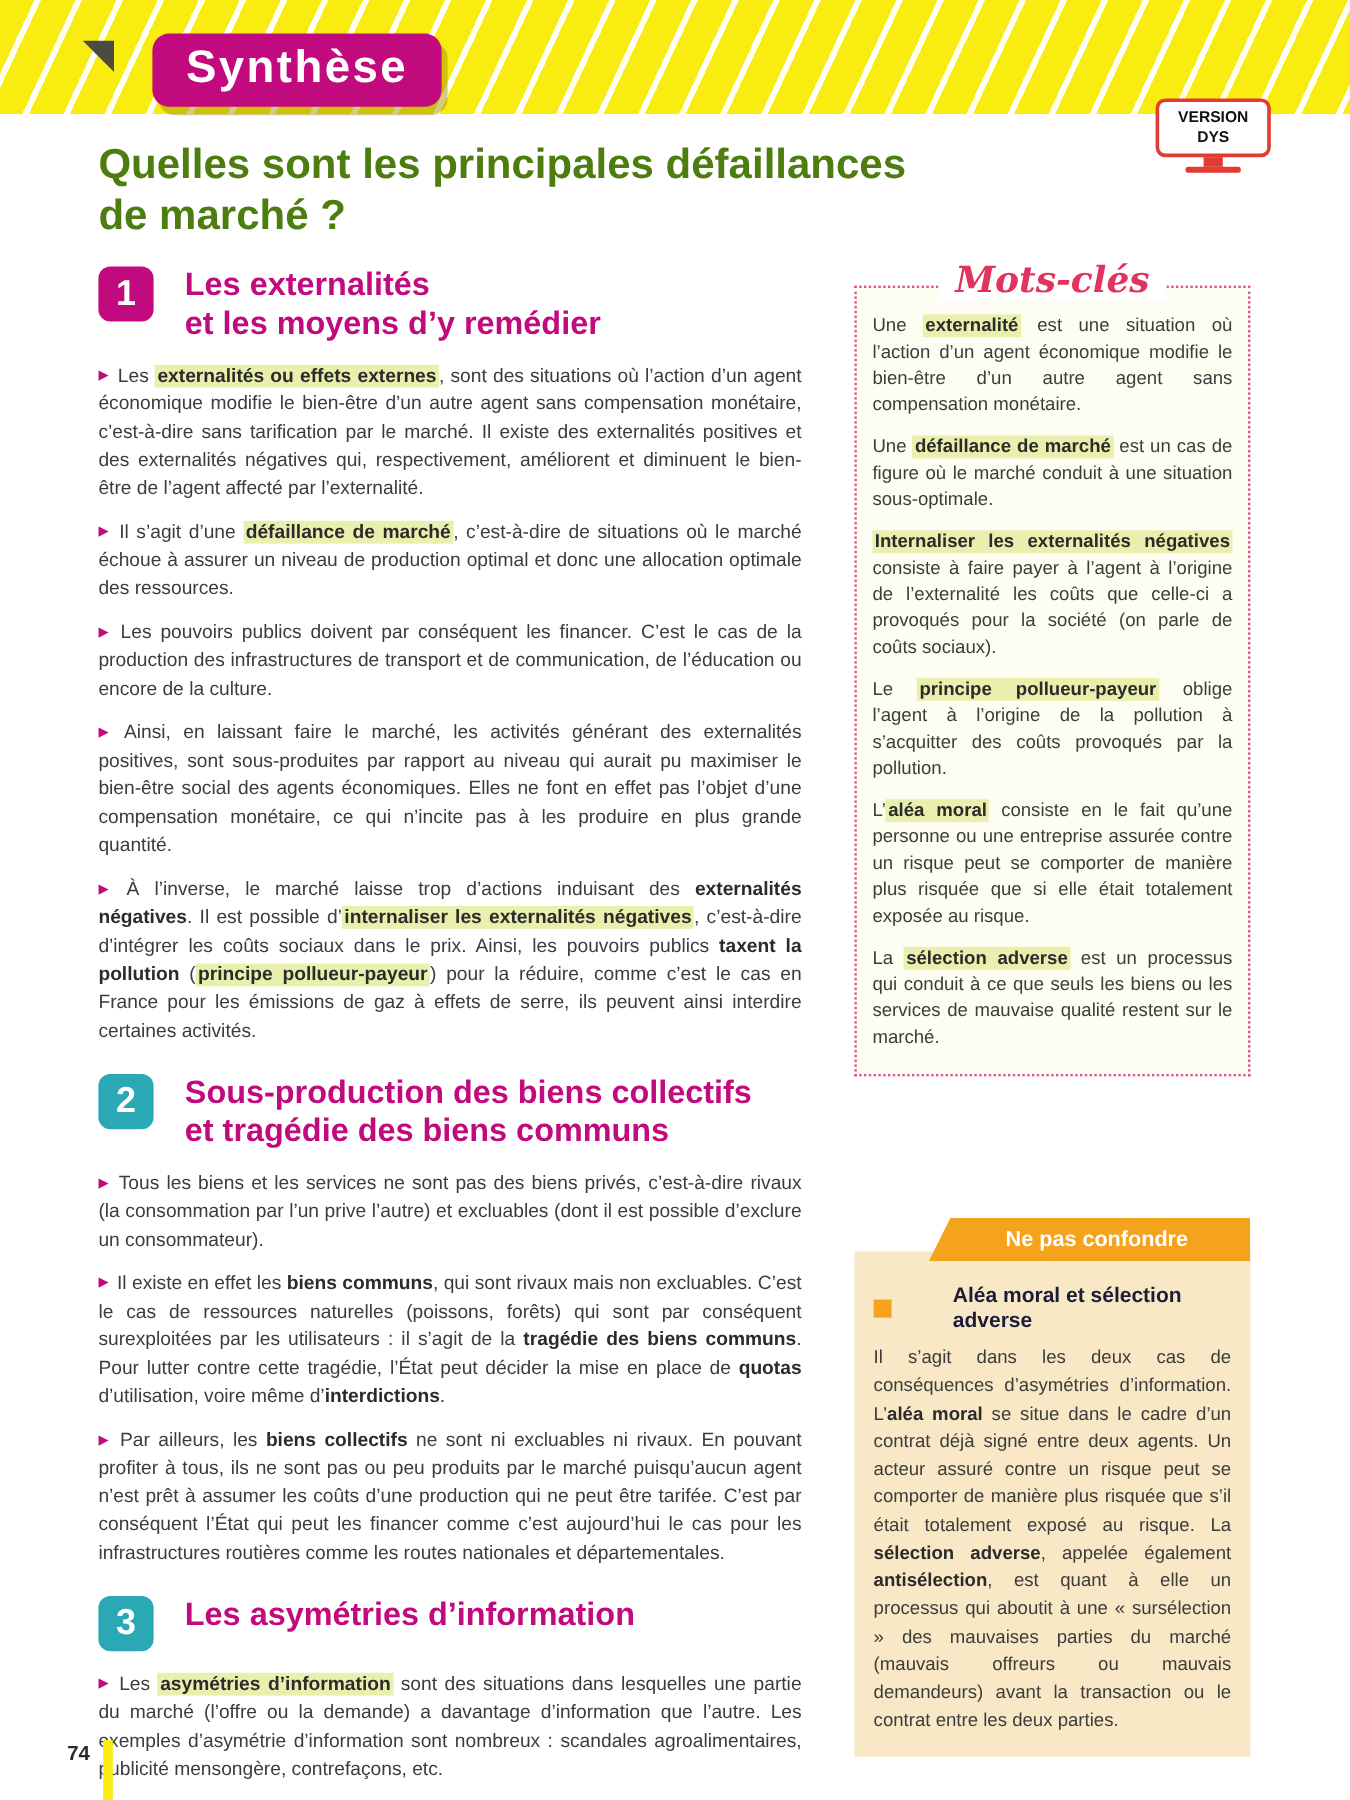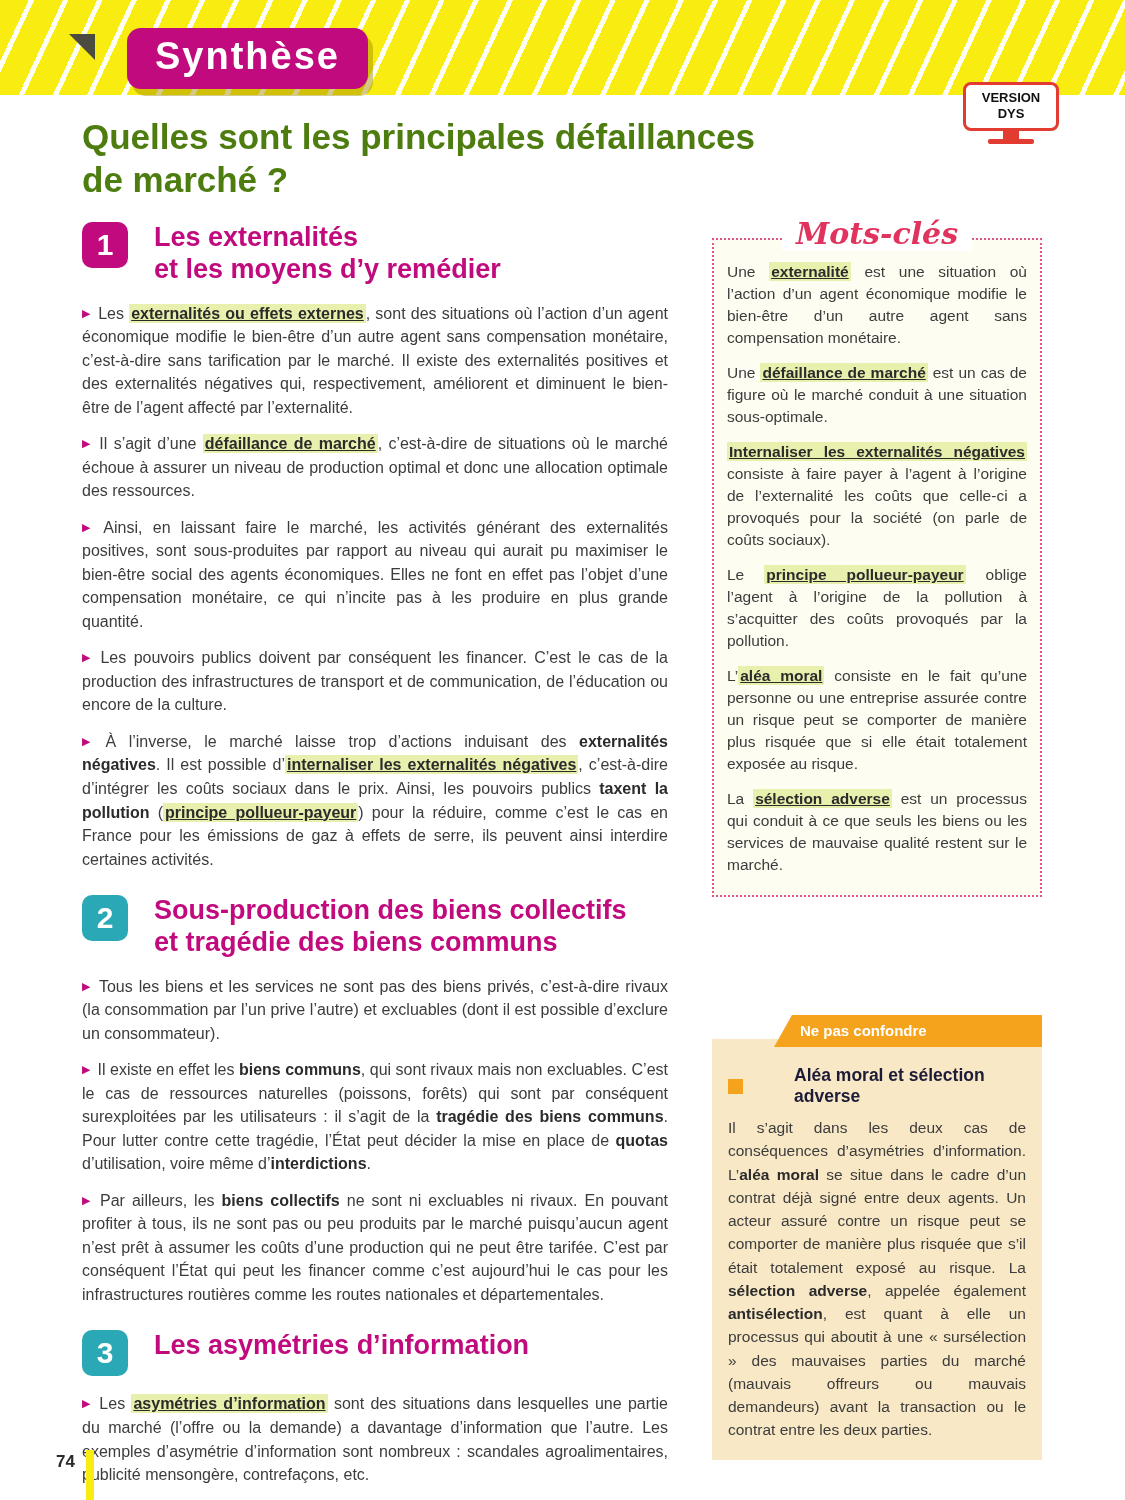--- a/index.html
+++ b/index.html
@@ -44,33 +44,33 @@
     font-size:30px; font-weight:bold; display:flex; align-items:center; justify-content:center; }
   .num-magenta { background:#c10a7d; }
   .num-teal { background:#2ba8b5; }
   .sec-title { margin-left:26px; color:#c10a7d; font-size:27px; font-weight:bold;
     line-height:1.18; white-space:pre-line; }
 
   
   .para { margin-bottom:13px; font-size:16px; line-height:1.47; text-align:justify; color:#3c3c3c; }
   .bullet { color:#c10a7d; font-size:11px; margin-right:7px; position:relative; top:-2px; }
   .b { font-weight:bold; color:#2b2b2b; }
-  .hl { background:#e9efad; padding:1px 2px;text-decoration:underline; }
+  .hl { background:#e9efad; padding:1px 2px; }
 
   
   .mots-box { border:2px dotted #e0568c; background:#fdfdf2; padding:14px 13px 6px; margin-top:20px; }
   .mots-title { width:max-content; margin:-38px auto 10px; padding:0 14px; background:#ffffff;
     color:#e0345e; font-family:"DejaVu Serif", serif; font-style:italic; font-weight:bold;
     font-size:30px; }
   .def { margin-bottom:13px; font-size:15.5px; line-height:1.42; text-align:justify; }
 
   
   .npc { margin-top:118px; }
   .npc-head { position:relative; z-index:2; width:268px; margin-left:auto; margin-bottom:-8px;
-    background:#f5a31d; color:#fff; font-weight:bold; font-size:15px; 
+    background:#f5a31d; color:#fff; font-weight:bold; font-size:18px; text-align:center;
     padding:7px 14px 8px 26px; clip-path:polygon(18px 0, 100% 0, 100% 100%, 0 100%); }
   .npc-box { background:#f8e8c6; padding:26px 16px 18px; }
   .npc-title { display:flex; align-items:center; font-weight:bold; font-size:17.5px;
     color:#1c1c38; margin-bottom:9px;gap:40px; }
   .npc-square { flex:none; width:15px; height:15px; background:#f5a31d; margin-right:11px; }
   .npc-body { font-size:15.5px; line-height:1.5; text-align:justify; }
 
   
   .page-num { position:absolute; left:56px; bottom:28px; font-weight:bold; font-size:17px; color:#2b2b2b; }
   .footer-bar { position:absolute; left:86px; bottom:0; width:8px; height:50px; background:#f8ec10; }
@@ -101,22 +101,22 @@
 
 <main class="main-col">
 
   <div class="sec-head">
     <div class="sec-num num-magenta">1</div>
     <h2 class="sec-title">Les externalités
 et les moyens d’y remédier</h2>
   </div>
   <p class="para"><span class="bullet">▶</span><span><span>Les </span><span class="b hl">externalités ou effets externes</span><span>, sont des situations où l’action d’un agent économique modifie le bien-être d’un autre agent sans compensation monétaire, c’est-à-dire sans tarification par le marché. Il existe des externalités positives et des externalités négatives qui, respectivement, améliorent et diminuent le bien-être de l’agent affecté par l’externalité.</span></span></p>
   <p class="para"><span class="bullet">▶</span><span><span>Il s’agit d’une </span><span class="b hl">défaillance de marché</span><span>, c’est-à-dire de situations où le marché échoue à assurer un niveau de production optimal et donc une allocation optimale des ressources.</span></span></p>
+  <p class="para"><span class="bullet">▶</span><span><span>Les pouvoirs publics doivent par conséquent les financer. C’est le cas de la production des infrastructures de transport et de communication, de l’éducation ou encore de la culture.</span></span></p>
   <p class="para"><span class="bullet">▶</span><span><span>Ainsi, en laissant faire le marché, les activités générant des externalités positives, sont sous-produites par rapport au niveau qui aurait pu maximiser le bien-être social des agents économiques. Elles ne font en effet pas l’objet d’une compensation monétaire, ce qui n’incite pas à les produire en plus grande quantité.</span></span></p>
-  <p class="para"><span class="bullet">▶</span><span><span>Les pouvoirs publics doivent par conséquent les financer. C’est le cas de la production des infrastructures de transport et de communication, de l’éducation ou encore de la culture.</span></span></p>
   <p class="para"><span class="bullet">▶</span><span><span>À l’inverse, le marché laisse trop d’actions induisant des </span><span class="b">externalités négatives</span><span>. Il est possible d’</span><span class="b hl">internaliser les externalités négatives</span><span>, c’est-à-dire d’intégrer les coûts sociaux dans le prix. Ainsi, les pouvoirs publics </span><span class="b">taxent la pollution</span><span> (</span><span class="b hl">principe pollueur-payeur</span><span>) pour la réduire, comme c’est le cas en France pour les émissions de gaz à effets de serre, ils peuvent ainsi interdire certaines activités.</span></span></p>
 
   <div class="sec-head mt">
     <div class="sec-num num-teal">2</div>
     <h2 class="sec-title">Sous-production des biens collectifs
 et tragédie des biens communs</h2>
   </div>
   <p class="para"><span class="bullet">▶</span><span><span>Tous les biens et les services ne sont pas des biens privés, c’est-à-dire rivaux (la consommation par l’un prive l’autre) et excluables (dont il est possible d’exclure un consommateur).</span></span></p>
   <p class="para"><span class="bullet">▶</span><span><span>Il existe en effet les </span><span class="b">biens communs</span><span>, qui sont rivaux mais non excluables. C’est le cas de ressources naturelles (poissons, forêts) qui sont par conséquent surexploitées par les utilisateurs : il s’agit de la </span><span class="b">tragédie des biens communs</span><span>. Pour lutter contre cette tragédie, l’État peut décider la mise en place de </span><span class="b">quotas</span><span> d’utilisation, voire même d’</span><span class="b">interdictions</span><span>.</span></span></p>
   <p class="para"><span class="bullet">▶</span><span><span>Par ailleurs, les </span><span class="b">biens collectifs</span><span> ne sont ni excluables ni rivaux. En pouvant profiter à tous, ils ne sont pas ou peu produits par le marché puisqu’aucun agent n’est prêt à assumer les coûts d’une production qui ne peut être tarifée. C’est par conséquent l’État qui peut les financer comme c’est aujourd’hui le cas pour les infrastructures routières comme les routes nationales et départementales.</span></span></p>

